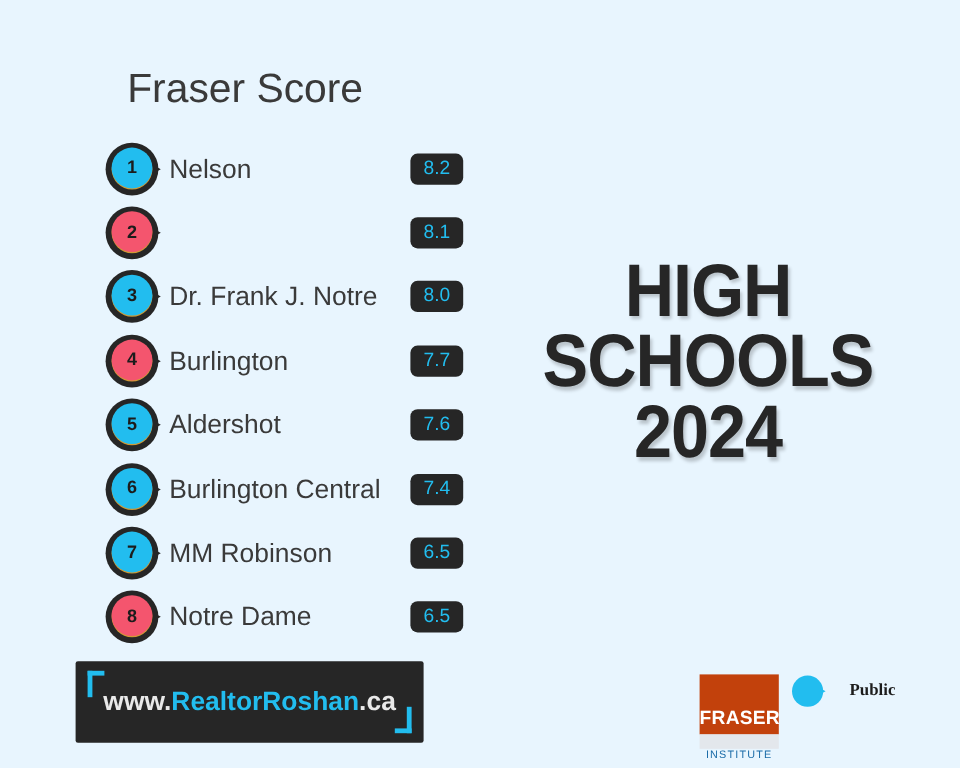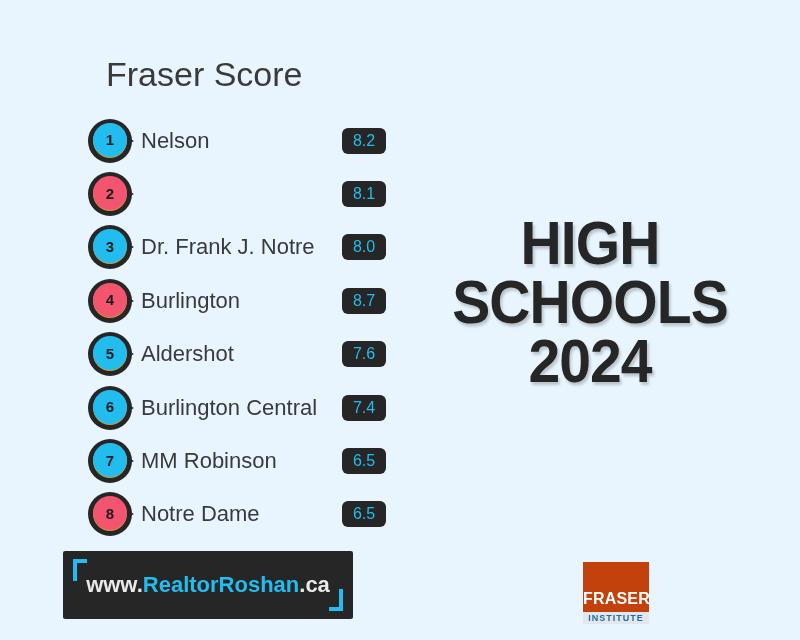--- a/index.html
+++ b/index.html
@@ -196,25 +196,25 @@
     font-family:"Liberation Sans", sans-serif;
   }
   #fraser-logo .logo-strip {
     position:absolute;
     left:0; top:50px;
     width:66px; height:12px;
     background:#e3e7ec;
   }
   #fraser-logo .logo-institute {
     position:absolute;
-    left:0; right:0; top:0;
+    left:0; right:0; top:11px;
     text-align:center;
     color:#1b6ca8;
     font-size:9px;
-    font-weight:700;
+    font-weight:400;
     letter-spacing:1px;
     line-height:12px;
   }
 
   #legend {
     position:absolute;
     left:660px; top:560px;
     width:130px;
   }
   .legend-row {
@@ -295,21 +295,21 @@
         <div class="score-badge">8.0</div>
       </div>
       <div class="school-row">
         <div class="rank-pin catholic">
           <div class="pin-tail"></div>
           <div class="pin-body"></div>
           <div class="pin-ring"></div>
           <div class="pin-disc">4</div>
         </div>
         <div class="school-name">Burlington</div>
-        <div class="score-badge">8.7</div>
+        <div class="score-badge">7.7</div>
       </div>
       <div class="school-row">
         <div class="rank-pin public">
           <div class="pin-tail"></div>
           <div class="pin-body"></div>
           <div class="pin-ring"></div>
           <div class="pin-disc">5</div>
         </div>
         <div class="school-name">Aldershot</div>
         <div class="score-badge">7.6</div>
@@ -364,13 +364,20 @@
 <div id="fraser-logo">
   <div class="logo-box">
     <div class="logo-fraser">FRASER</div>
   </div>
   <div class="logo-strip">
     <div class="logo-institute">INSTITUTE</div>
   </div>
 </div>
 
 <div id="legend">
+    <div class="legend-row">
+      <div class="legend-pin public">
+        <div class="lp-tail"></div>
+        <div class="lp-body"></div>
+      </div>
+      <div class="legend-label">Public</div>
+    </div>
   </div>
 
 </body></html>

